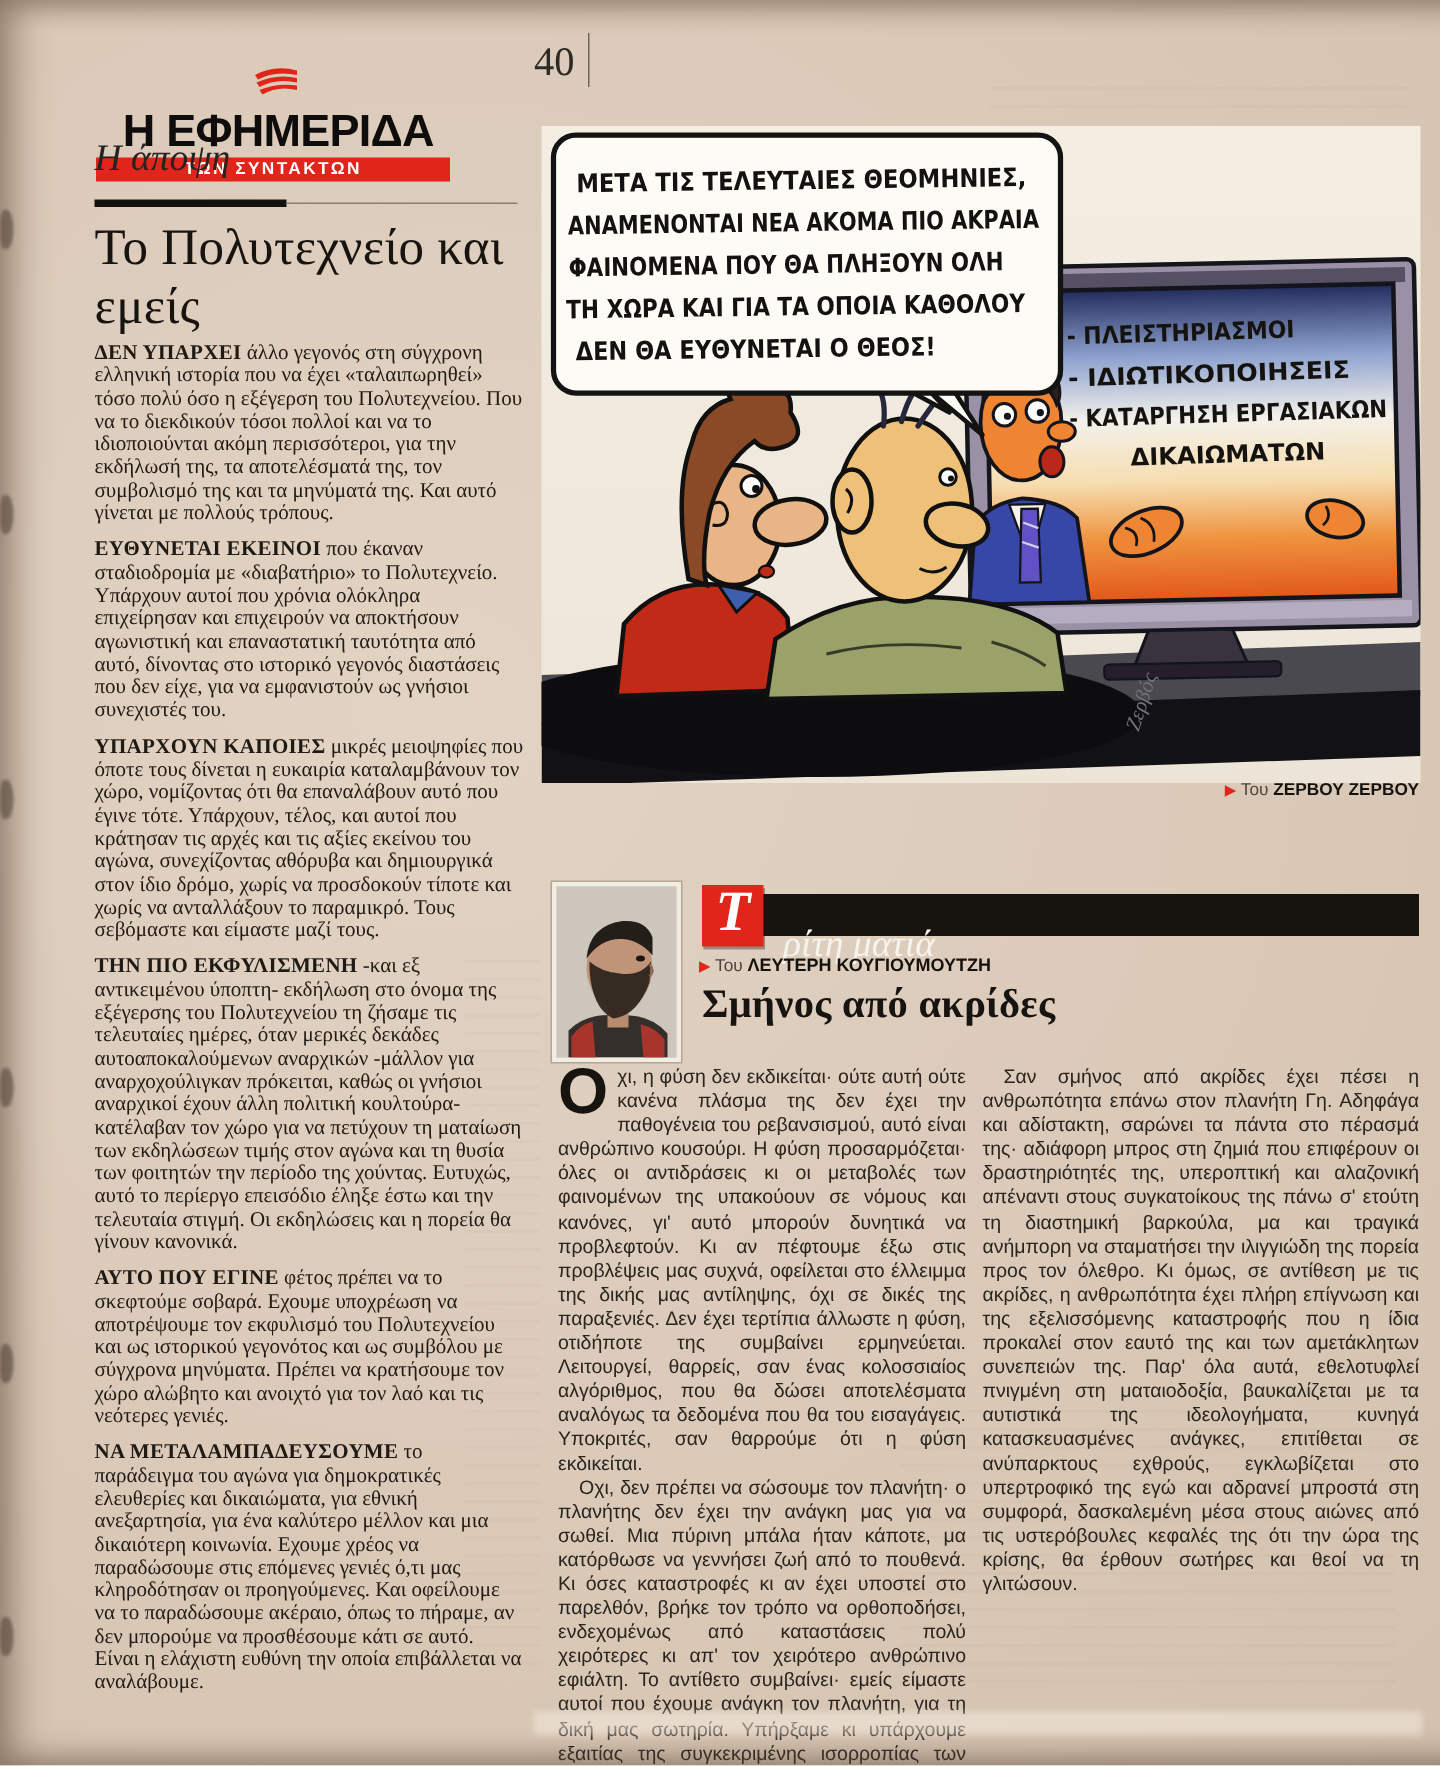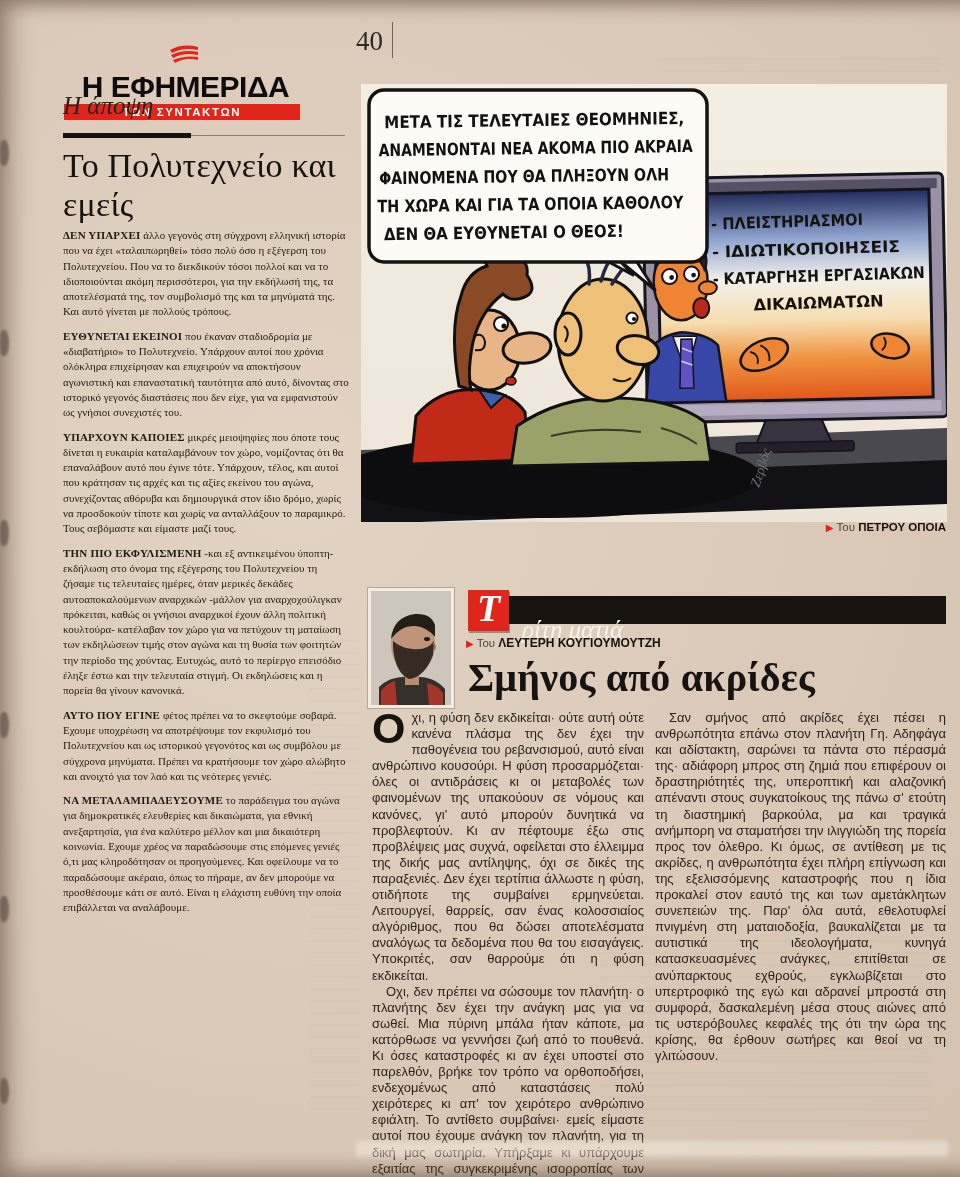--- a/index.html
+++ b/index.html
@@ -39,21 +39,21 @@
   .mast-bar{margin-left:4px;width:236px;height:16px;background:#e1251b;color:#fff;
     font-family:"Liberation Sans",sans-serif;font-weight:bold;font-size:11.5px;
     text-align:center;line-height:16px;letter-spacing:1.6px;}
 
   .opinion-kicker{left:63px;top:92px;font-style:italic;font-size:25px;color:#27231f;}
   .opinion-rule{left:63px;top:133px;width:282px;display:flex;align-items:center;}
   .rule-thick{width:128px;height:5px;background:#141210;}
   .rule-thin{flex:1;height:1.4px;background:#8a7f71;}
   .opinion-headline{left:63px;top:147px;width:284px;font-size:34px;line-height:1.14;
     color:#17130f;letter-spacing:.2px;}
-  .opinion-body{left:63px;top:228px;width:286px;font-size:11px;line-height:15.3px;
+  .opinion-body{left:63px;top:228px;width:286px;font-size:14px;line-height:15.3px;
     color:#201a14;}
   .opinion-body p{margin:0 0 9px 0;}
   .opinion-body b{letter-spacing:.2px;}
 
   
   .cartoon{left:361px;top:84px;width:586px;height:438px;
     background:linear-gradient(180deg,#f3ede2 0%,#efe8dc 70%,#ece4d6 100%);}
   .cartoon svg{display:block;}
   .bubble-line{font-family:"DejaVu Sans",sans-serif;font-weight:bold;fill:#131210;}
   .tv-line{font-family:"DejaVu Sans",sans-serif;font-weight:bold;fill:#15130f;}
@@ -68,21 +68,21 @@
   .tl-bar{left:472px;top:596px;width:474px;height:28px;background:#17130f;}
   .tl-bar-text{position:absolute;left:50px;top:-4px;color:#f7f4ee;font-style:italic;
     font-size:25px;font-family:"Liberation Serif",serif;margin-top:24px;}
   .tl-redbox{left:468px;top:590px;width:41px;height:41px;background:#e1251b;
     box-shadow:1px 2px 0 rgba(20,10,5,.35);}
   .tl-redbox span{position:absolute;left:9px;top:-4px;color:#fff;font-style:italic;
     font-size:38px;font-family:"Liberation Serif",serif;font-weight:bold;}
   .tl-byline{left:466px;top:636px;font-family:"Liberation Sans",sans-serif;
     font-size:11.5px;color:#4c453c;}
   .tl-byline b{color:#15120e;font-size:12px;}
-  .tl-headline{left:468px;top:654px;font-size:40px;font-weight:bold;color:#161310;
+  .tl-headline{left:468px;top:654px;font-size:27px;font-weight:bold;color:#161310;
     font-family:"Liberation Serif",serif;letter-spacing:.2px;}
 
   .tl-col{position:absolute;top:710px;font-family:"Liberation Sans","DejaVu Sans",sans-serif;
     font-size:13px;line-height:16.1px;color:#29241e;text-align:justify;}
   .tl-col p{margin:0;}
   .tl-col .indent{text-indent:14px;}
   .col1{left:372px;width:272px;}
   .col2{left:655px;width:291px;}
   .dropcap{float:left;font-size:43px;line-height:32px;font-weight:bold;
     font-family:"Liberation Sans",sans-serif;padding:2px 6px 0 0;color:#17130f;}
@@ -235,21 +235,21 @@
           <text class="bubble-line" x="16" y="126" font-size="17" textLength="306" lengthAdjust="spacingAndGlyphs">ΤΗ ΧΩΡΑ ΚΑΙ ΓΙΑ ΤΑ ΟΠΟΙΑ ΚΑΘΟΛΟΥ</text>
           <text class="bubble-line" x="22" y="154" font-size="17" textLength="240" lengthAdjust="spacingAndGlyphs">ΔΕΝ ΘΑ ΕΥΘΥΝΕΤΑΙ Ο ΘΕΟΣ!</text>
         </g>
       </g>
     </svg>
   </div>
 
   <div class="abs cartoon-credit">
     <span class="tri">▶</span>
     <span>Του</span>
-    <b>ΠΕΤΡΟΥ ΟΠΟΙΑ</b>
+    <b>ΖΕΡΒΟΥ ΖΕΡΒΟΥ</b>
   </div>
 
   <div class="abs photo">
     <svg width="80" height="114" viewBox="0 0 80 114">
       <rect width="80" height="114" fill="#ccc6bd"></rect>
       <rect width="80" height="114" fill="url(#pg)" opacity="0"></rect>
       <path d="M8,114 L8,96 Q20,84 40,86 Q62,84 74,98 L74,114 Z" fill="#352f2c"></path>
       <path d="M10,114 L10,100 Q16,92 24,90 L26,114 Z" fill="#a8352b"></path>
       <path d="M58,114 L56,92 Q66,94 72,102 L72,114 Z" fill="#a8352b"></path>
       <rect x="34" y="80" width="14" height="14" fill="#b98c6e"></rect>

